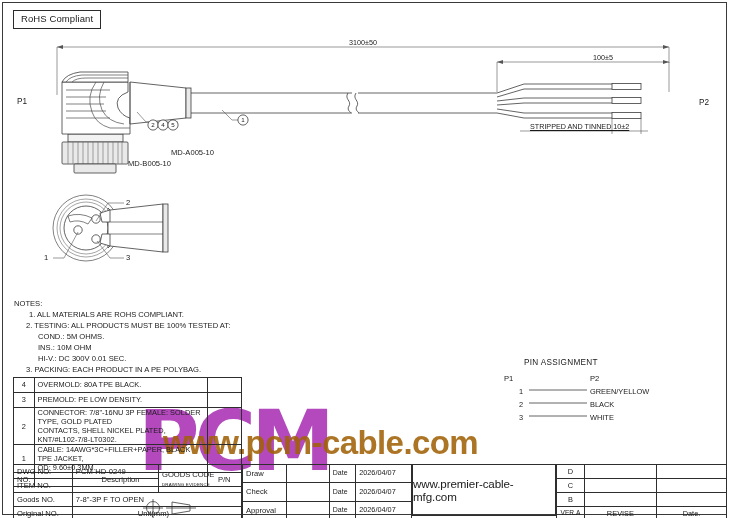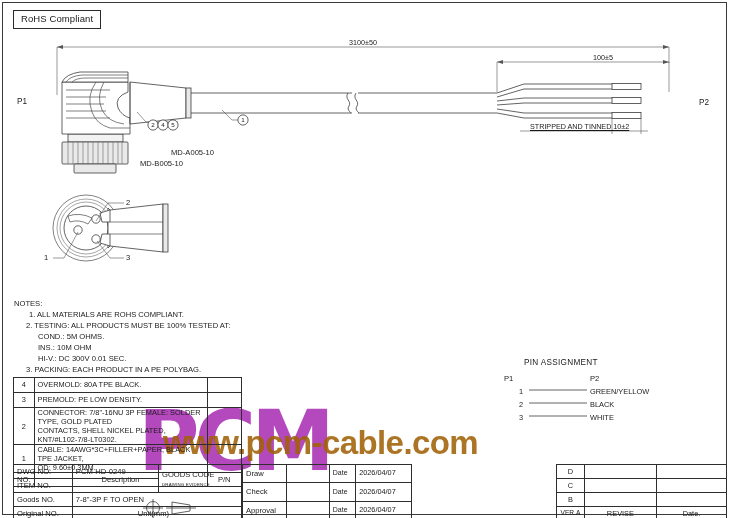--- a/index.html
+++ b/index.html
@@ -243,21 +243,21 @@
   </svg>
 
   <div class="t fs8" style="left:17px;top:98px;">P1</div>
   <div class="t fs8" style="left:699px;top:99px;">P2</div>
 
   <div class="t fs7 ctr" style="left:363px;top:39px;">3100±50</div>
   <div class="t fs7 ctr" style="left:603px;top:54px;">100±5</div>
   <div class="t fs7" style="left:530px;top:123px;text-decoration:underline;">STRIPPED AND TINNED 10±2</div>
 
   <div class="t fs75" style="left:136px;top:149px;margin-left:35px;">MD-A005-10</div>
-  <div class="t fs75" style="left:140px;top:160px;">MD-B005-10</div>
+  <div class="t fs75" style="left:128px;top:160px;">MD-B005-10</div>
 
   <div class="t fs6 ctr" style="left:153px;top:122px;">2</div>
   <div class="t fs6 ctr" style="left:163px;top:122px;">4</div>
   <div class="t fs6 ctr" style="left:173px;top:122px;">5</div>
   <div class="t fs6 ctr" style="left:243px;top:117px;">1</div>
 
   <div class="t fs75" style="left:44px;top:254px;">1</div>
   <div class="t fs75" style="left:126px;top:199px;">2</div>
   <div class="t fs75" style="left:126px;top:254px;">3</div>
 
@@ -365,20 +365,21 @@
     </tr>
     <tr>
       <td>Approval</td>
       <td></td>
       <td style="font-size:7px;">Date</td>
       <td style="font-size:7.3px;">2026/04/07</td>
     </tr>
   </tbody>
     </table>
 
+  <div class="site">www.premier-cable-mfg.com</div>
 
   <table class="vertbl">
     <tbody>
         <tr>
       <td style="width:27px;">D</td>
       <td style="width:72px;"></td>
       <td style="width:70px;"></td>
     </tr>
     <tr>
       <td>C</td>

